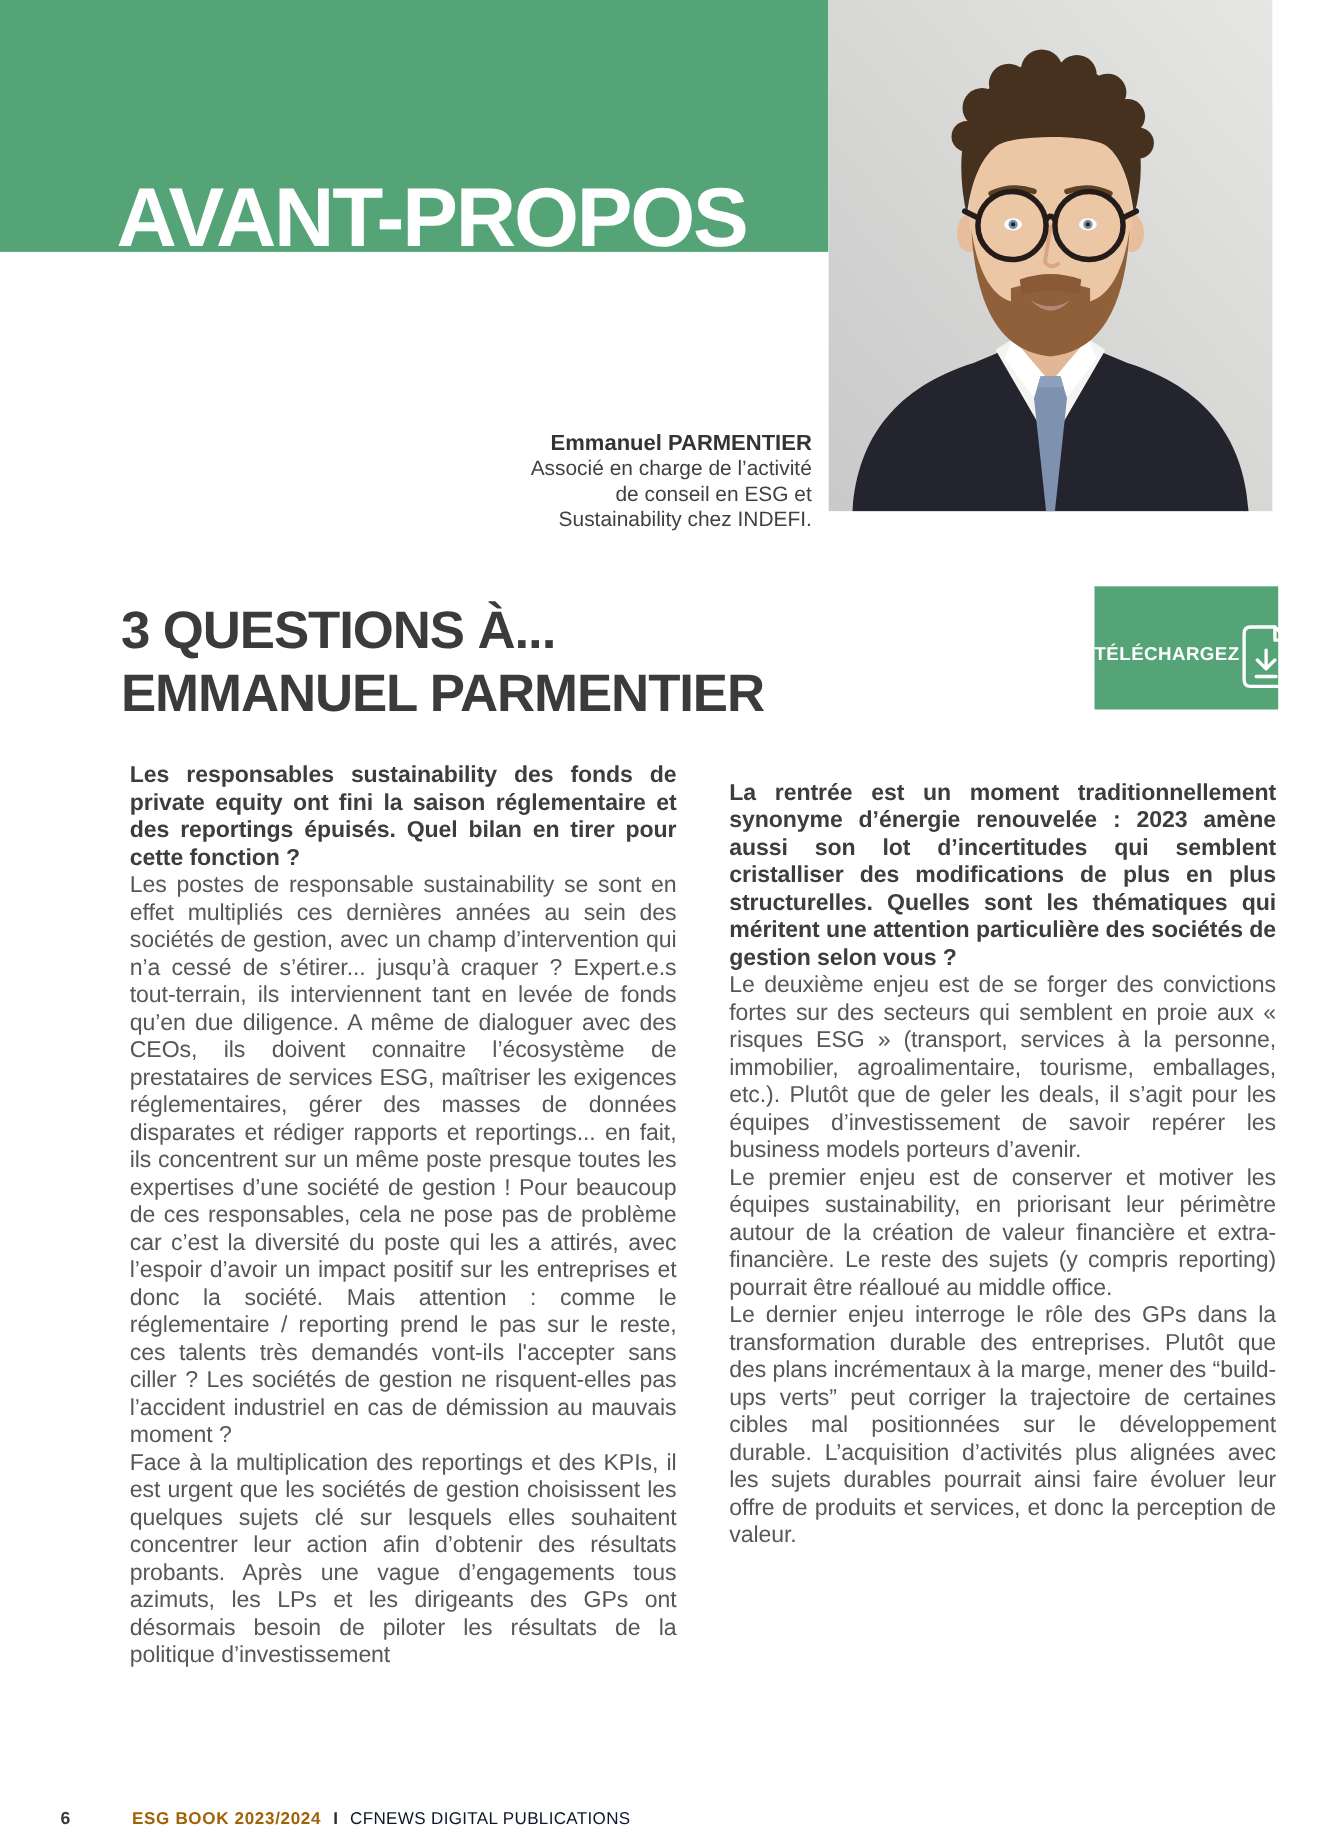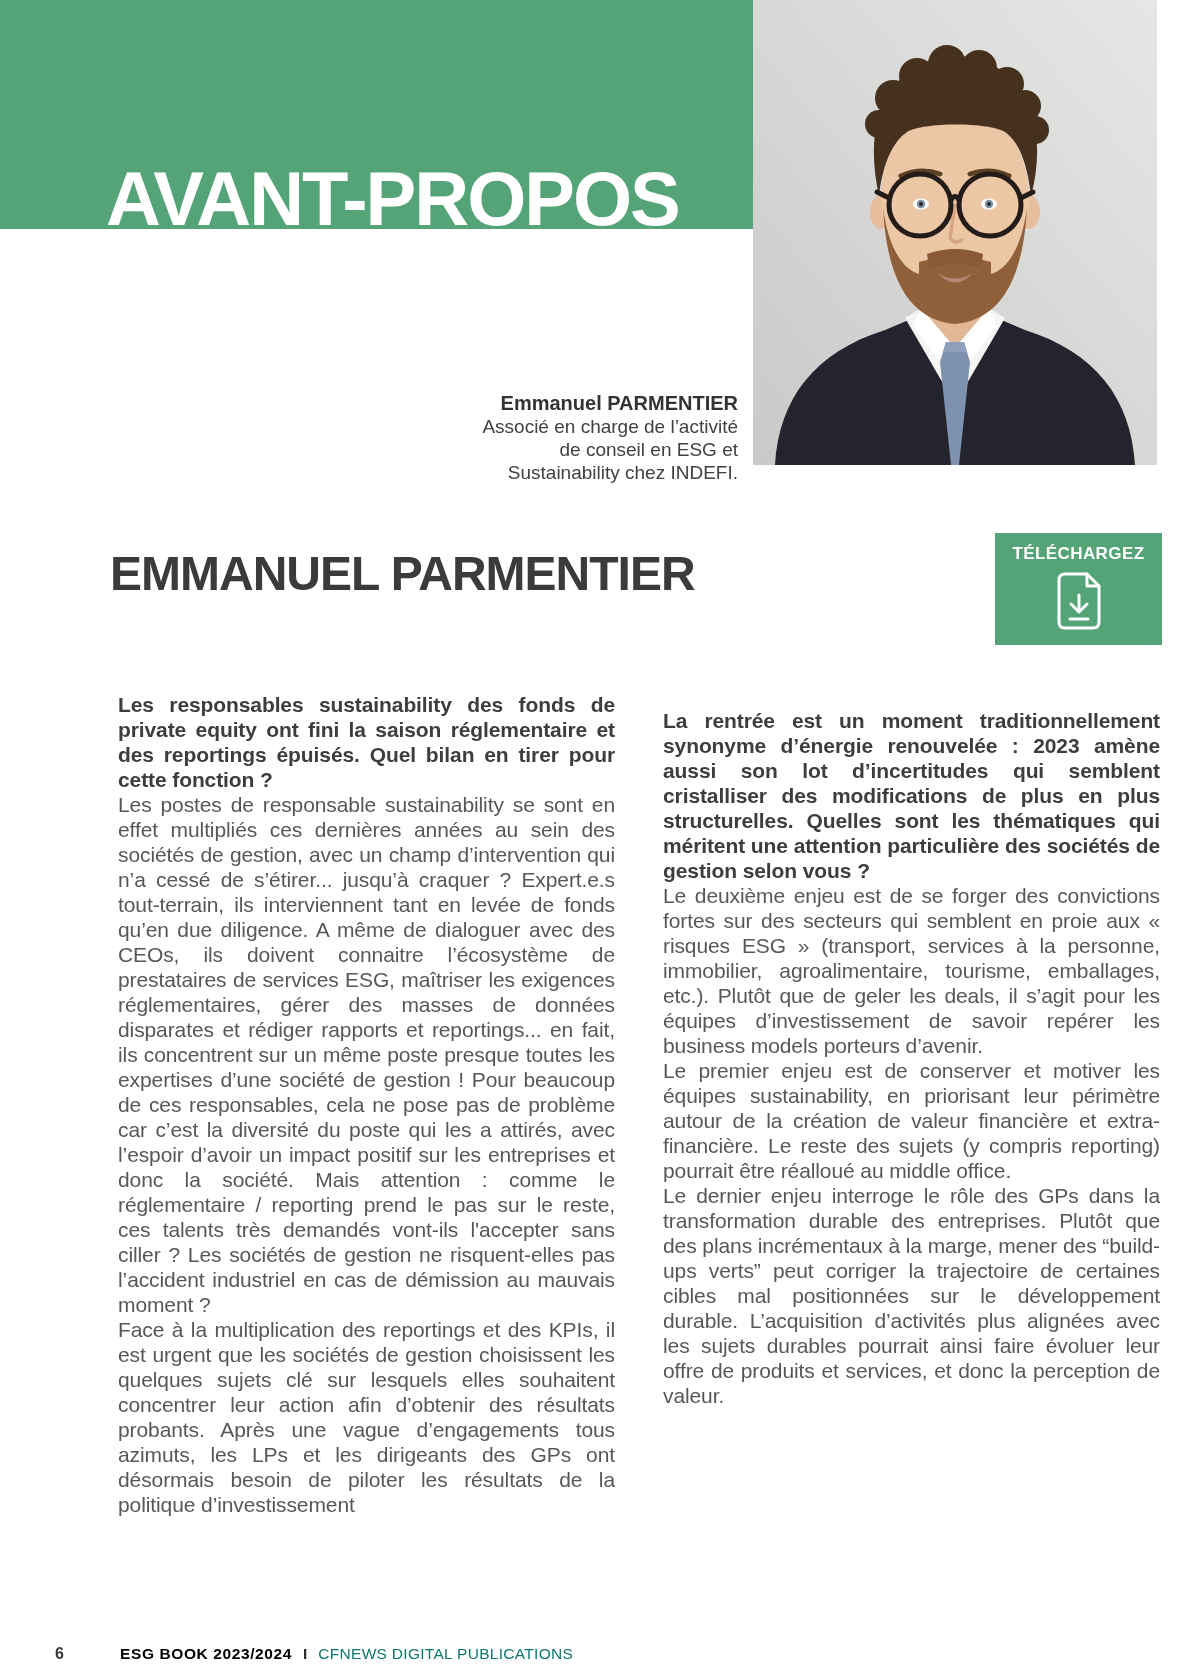--- a/index.html
+++ b/index.html
@@ -39,21 +39,21 @@
   .headline {
     position:absolute; left:110px; top:545px;
     font-weight:700; color:#3b3b3c; font-size:48px; line-height:57px;
     letter-spacing:-1px; white-space:nowrap;
   }
 
   
   .download-btn {
     position:absolute; left:995px; top:533px; width:167px; height:112px;
     background:#54a477; color:#ffffff; border:none; cursor:pointer;
-    display:flex; flex-direction:column; align-items:center;
+    display:flex; align-items:center;
     padding-top:11px; font-family:"Liberation Sans", sans-serif;
   }
   .download-btn .btn-label {
     font-size:17px; font-weight:700; letter-spacing:0.4px; line-height:20px;
   }
   .download-btn .btn-icon { margin-top:7px; }
 
   
   .col {
     position:absolute; top:692px; width:497px;
@@ -68,23 +68,23 @@
 
   
   .footer-pagenum {
     position:absolute; left:55px; top:1645px;
     font-size:16px; font-weight:700; color:#3a3a3a;
   }
   .footer-row {
     position:absolute; left:120px; top:1645px;
     display:flex; align-items:baseline; font-size:15.5px;
   }
-  .footer-book { color:#000000; font-weight:700; letter-spacing:0.6px; }
+  .footer-book { color:#a16207; font-weight:700; letter-spacing:0.6px; }
   .footer-sep  { color:#2d2d2d; font-weight:700; margin:0 11px; }
-  .footer-pub  { color:#0f766e; letter-spacing:0.3px; }
+  .footer-pub  { color:#0f172a; letter-spacing:0.3px; }
 </style>
 </head>
 <body>
 
 <div class="page">
 
   <div class="green-block">
     <h1 class="banner-title">AVANT-PROPOS</h1>
   </div>
 
@@ -153,20 +153,21 @@
   </div>
 
   <div class="caption">
     <div class="caption-name">Emmanuel PARMENTIER</div>
     <div>Associé en charge de l’activité</div>
     <div>de conseil en ESG et</div>
     <div>Sustainability chez INDEFI.</div>
   </div>
 
   <div class="headline">
+    <div>3 QUESTIONS À...</div>
     <div>EMMANUEL PARMENTIER</div>
   </div>
 
   <button class="download-btn">
     <span class="btn-label">TÉLÉCHARGEZ</span>
     <span class="btn-icon">
       <svg width="48" height="60" viewBox="0 0 48 60" xmlns="http://www.w3.org/2000/svg" fill="none" stroke="#ffffff" stroke-width="3" stroke-linejoin="round" stroke-linecap="round">
         <path d="M32,3 H10 Q4,3 4,9 V51 Q4,57 10,57 H38 Q44,57 44,51 V15 Z"></path>
         <path d="M32,3 V15 H44"></path>
         <path d="M24,24 V40 M16,33 L24,41 L32,33"></path>

